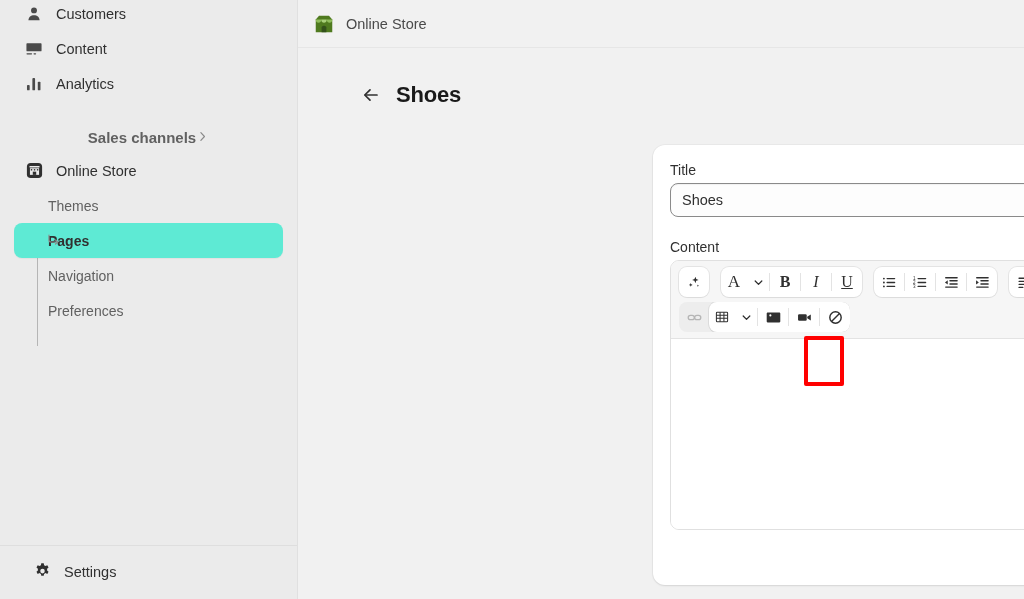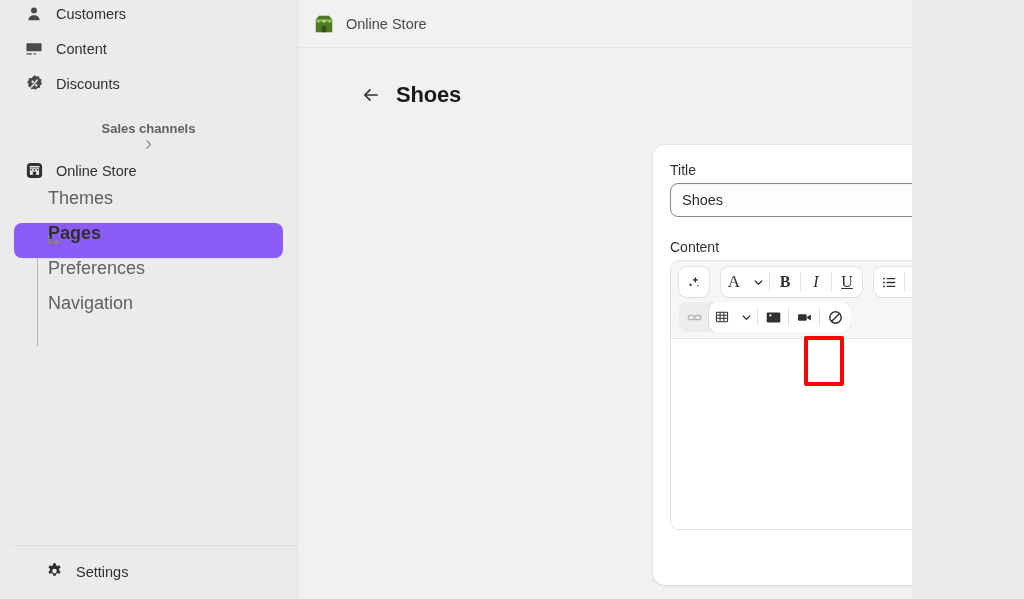--- a/index.html
+++ b/index.html
@@ -3,21 +3,21 @@
 <meta charset="utf-8">
 <style>
   * { box-sizing: border-box; margin: 0; padding: 0; }
   html, body {
     width: 1024px; height: 599px;
     overflow: hidden;
     font-family: "Liberation Sans", sans-serif;
     background: #ebebeb;
     color: #303030;
   }
-  #app { position: relative; width: 912px; height: 599px; display: flex; }
+  #app { position: relative; width: 1024px; height: 599px; display: flex; }
 
   
   .sidebar {
     width: 298px; height: 599px;
     background: #ebebeb;
     border-right: 1px solid #e0e0e0;
     position: relative;
     flex: 0 0 298px;
     padding-top: 0;
   }
@@ -31,54 +31,54 @@
     font-size: 14.5px;
     color: #303030;
     cursor: pointer;
     position: relative;
   }
   .nav-item .ic { width: 20px; height: 20px; display: flex; align-items: center; justify-content: center; flex: 0 0 20px; }
   .nav-item .ic svg { display: block; }
   .nav-label { white-space: nowrap; font-weight: 500; }
 
   .section-head {
-    display: flex; align-items: center; justify-content: space-between;
+    display: flex; align-items: center; justify-content: center;
     margin: 0 14px; padding: 0 10px;
     height: 32px;
-    font-size: 13px; font-weight: 700; color: #616161; flex-direction: column;
+    font-size: 15px; font-weight: 700; color: #616161;
   }
   .section-head .chev { color: #8a8a8a; font-size: 14px; line-height: 1; }
 
   .sub-item {
-    display: flex; 
+    display: flex; align-items: center;
     height: 35px;
     margin: 0 14px;
     padding: 0 10px 0 34px;
     border-radius: 8px;
-    font-size: 18px;
+    font-size: 14px;
     color: #616161;
     position: relative;
     cursor: pointer;
   }
   .sub-item.active {
-    background: #8b5cf6;
+    background: #5eead4;
     color: #303030;
     font-weight: 700;
     box-shadow: 0 1px 1px rgba(0,0,0,0.04);
   }
   .tree-line {
     position: absolute;
     left: 37px;
     width: 1px;
     background: #b5b5b5;
   }
   .tree-arrow { position: absolute; left: 34px; top: 50%; transform: translateY(-50%); color: #8a8a8a; }
 
   .settings-wrap {
-    position: absolute; left: 12px; right: 0; bottom: 0;
+    position: absolute; left: 0; right: 0; bottom: 0;
     border-top: 1px solid #dedede;
     padding: 8px 0 10px 8px;
     background: #ebebeb;
   }
 
   
   .main { flex: 1 1 auto; height: 599px; position: relative; background: #f1f1f1; overflow: hidden; }
   .topbar {
     height: 48px; display: flex; align-items: center;
     gap: 10px; padding-left: 14px;
@@ -190,35 +190,32 @@
         <span class="ic">
           <svg width="18" height="18" viewBox="0 0 20 20" fill="#4a4a4a">
             <path d="M2.6 3.6h14.8c.6 0 1 .5 1 1v7c0 .6-.4 1-1 1H2.6c-.6 0-1-.4-1-1v-7c0-.5.4-1 1-1zm1.2 7.6l3-3.2 2.1 2.2 2.7-3.4 3.4 4.4z"></path>
             <rect x="1.6" y="14.6" width="6.3" height="1.5" rx="0.7"></rect>
             <rect x="9.4" y="14.6" width="3" height="1.5" rx="0.7"></rect>
           </svg>
         </span>
         <span class="nav-label">Content</span>
       </div>
 
-
-
       <div class="nav-item">
         <span class="ic">
-          <svg width="19" height="19" viewBox="0 0 20 20" fill="#4a4a4a">
-            <path d="M10 1.2l2 1.5 2.5-.4.8 2.4 2.3 1.1-.8 2.4 1.2 2.2-2 1.5-.3 2.5-2.5.3-1.7 1.9-2.2-1.2-2.4.8-1.1-2.3-2.4-.8.4-2.5-1.5-2 1.5-2 .4-2.5 2.5.4z"></path>
-            <g fill="#ebebeb">
-              <circle cx="8.1" cy="8.1" r="1.25"></circle>
-              <circle cx="11.9" cy="11.9" r="1.25"></circle>
-              <rect x="9.2" y="4.6" width="1.5" height="11" rx="0.7" transform="rotate(40 10 10)"></rect>
-            </g>
+          <svg width="18" height="18" viewBox="0 0 20 20" fill="#4a4a4a">
+            <rect x="2.2" y="11" width="3" height="6" rx="1"></rect>
+            <rect x="8.2" y="3.4" width="3" height="13.6" rx="1"></rect>
+            <rect x="14.2" y="7.4" width="3" height="9.6" rx="1"></rect>
           </svg>
         </span>
-        <span class="nav-label">Discounts</span>
+        <span class="nav-label">Analytics</span>
       </div>
+
+
     </div>
 
     <div class="section-head" style="margin-top:20px;">
       <span>Sales channels</span>
       <span class="chev">
         <svg width="13" height="13" viewBox="0 0 20 20" fill="none" stroke="#8a8a8a" stroke-width="1.8" stroke-linecap="round" stroke-linejoin="round">
             <path d="M7.5 4 L13 10 L7.5 16"></path>
           </svg>
       </span>
     </div>
@@ -250,24 +247,24 @@
     <div class="sub-item active">
       <span class="tree-arrow">
         <svg width="12" height="12" viewBox="0 0 12 12" fill="none" stroke="#8a8a8a" stroke-width="1.2" stroke-linecap="round" stroke-linejoin="round">
             <path d="M1 1 v5 a2 2 0 0 0 2 2 h6"></path>
             <path d="M7.5 6 L9.8 8 L7.5 10"></path>
           </svg>
       </span>
       <span>Pages</span>
     </div>
     <div class="sub-item">
+      <span>Navigation</span>
+    </div>
+    <div class="sub-item">
       <span>Preferences</span>
-    </div>
-    <div class="sub-item">
-      <span>Navigation</span>
     </div>
 
 
 
     <div class="settings-wrap">
       <div class="nav-item">
         <span class="ic">
           <svg width="19" height="19" viewBox="0 0 20 20" fill="#303030">
             <path d="M8.7 1.4h2.6l.35 2.0 1.55.9 1.85-.8 1.3 2.25-1.5 1.35v1.8l1.5 1.35-1.3 2.25-1.85-.8-1.55.9-.35 2.0H8.7l-.35-2.0-1.55-.9-1.85.8-1.3-2.25 1.5-1.35v-1.8L3.65 5.75l1.3-2.25 1.85.8 1.55-.9z"></path>
             <circle cx="10" cy="9.6" r="2.4" fill="#ebebeb"></circle>

